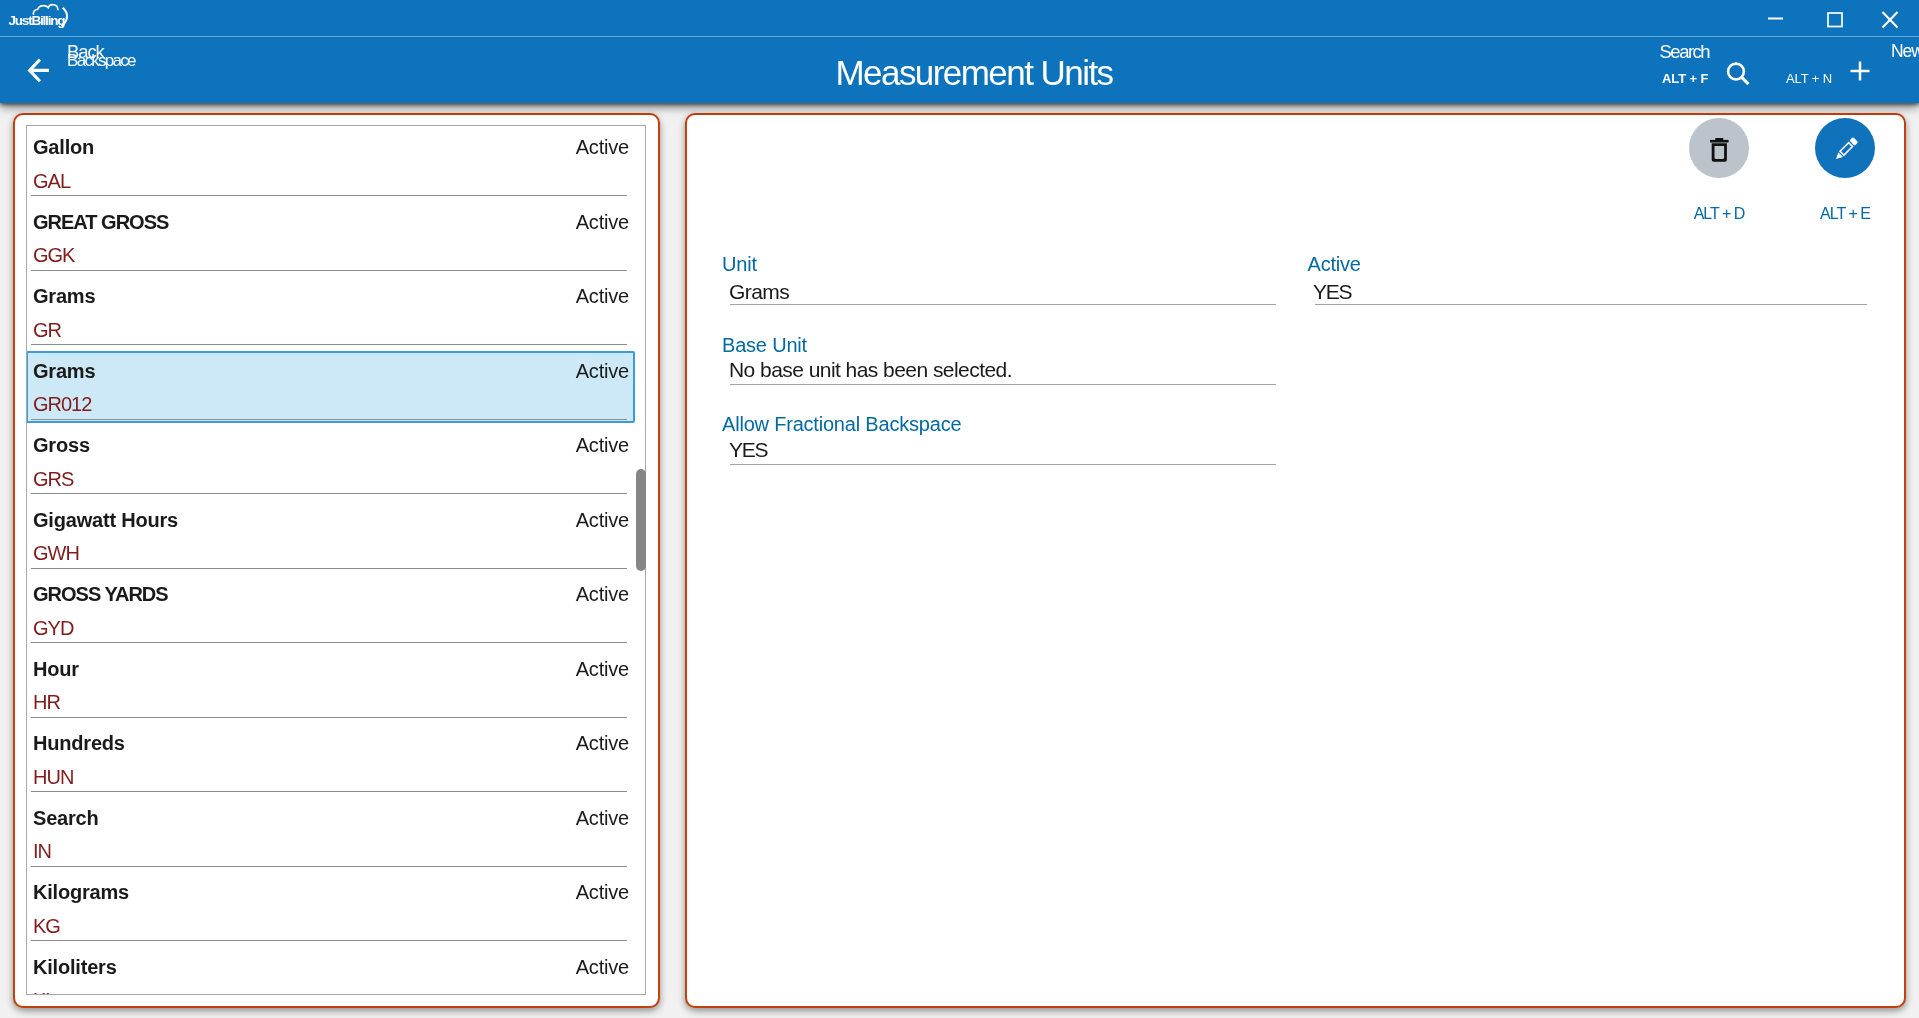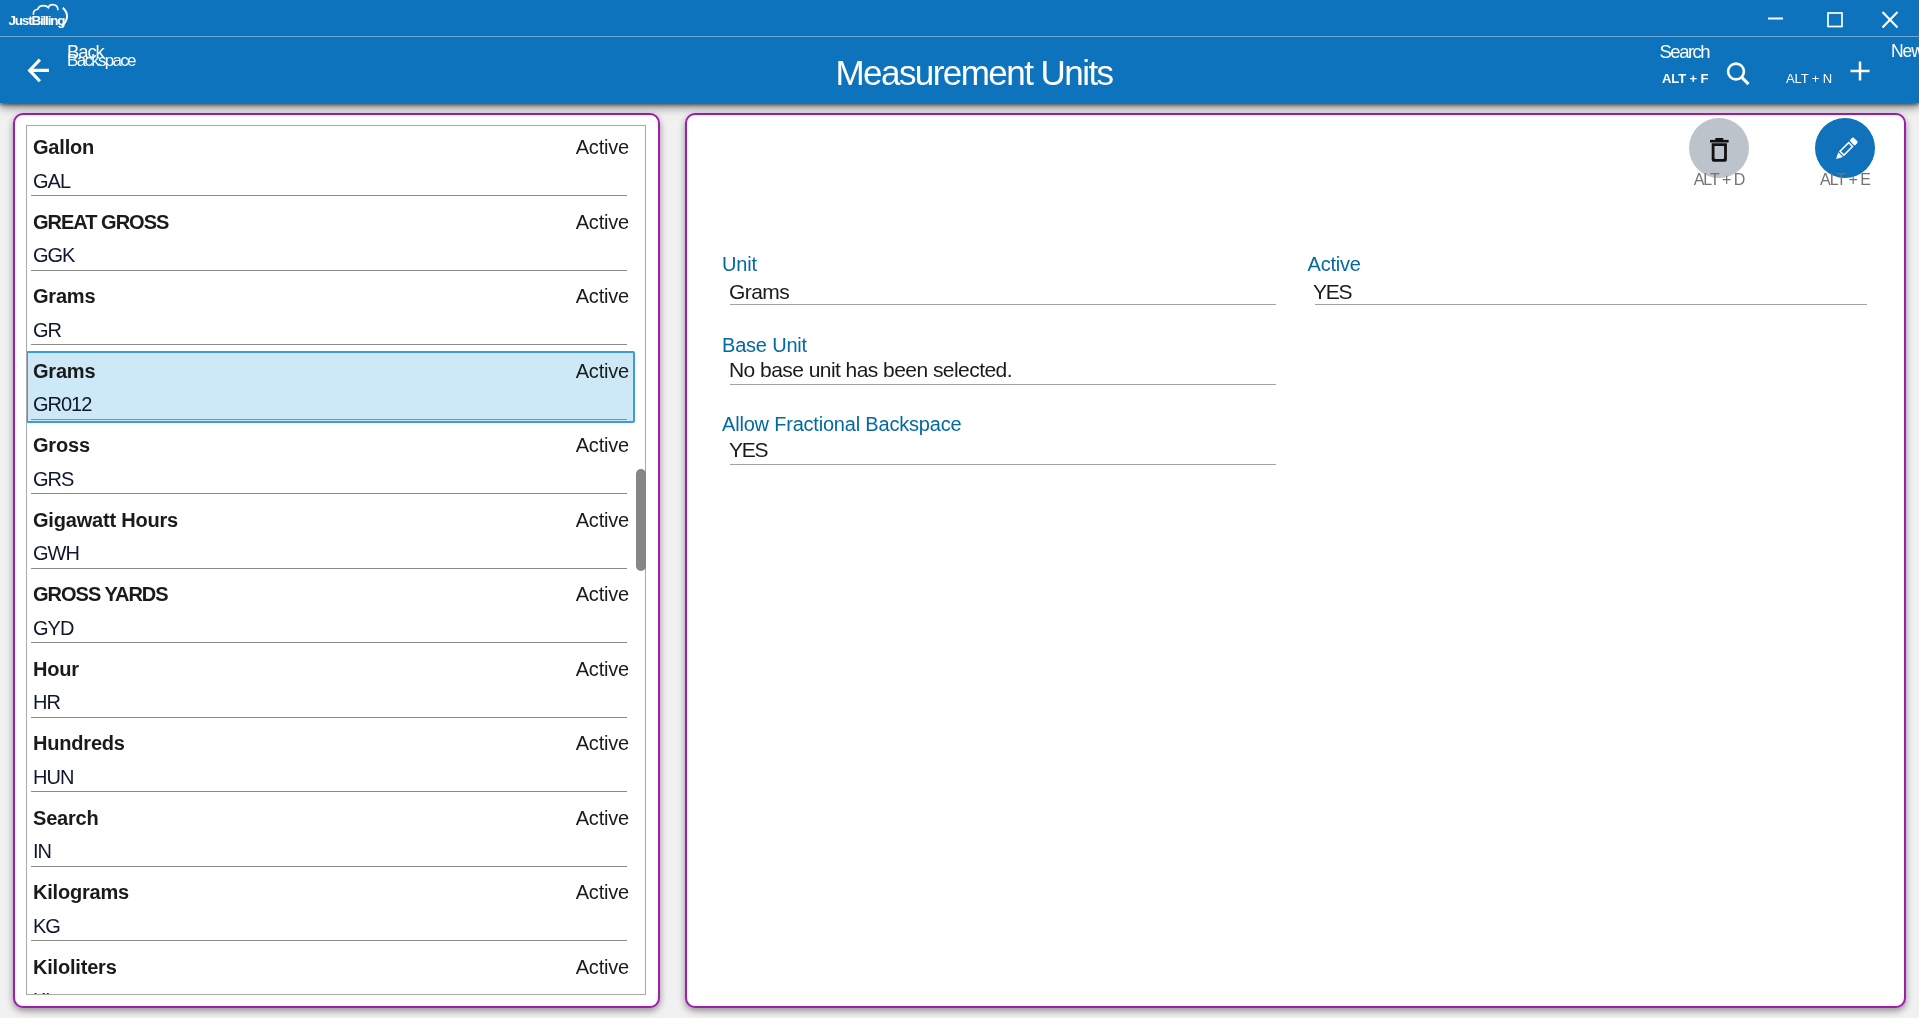--- a/index.html
+++ b/index.html
@@ -16,48 +16,48 @@
   #back-label   { left:67px; top:41px;  font-size:18.5px; letter-spacing:-1.1px; }
   #back-sub     { left:67px; top:51px; font-size:17px; letter-spacing:-1.7px;text-align:right; }
   #title { left:974px; top:55px; transform:translateX(-50%); font-size:35px; line-height:35px; letter-spacing:-1.55px; }
   #search-label { left:1659.5px; top:41px; font-size:18.5px; letter-spacing:-1.5px; }
   #search-sub   { left:1662px; top:70.5px; font-size:13px; letter-spacing:-0.1px;font-weight:bold; }
   #new-label    { left:1891px; top:41px; font-size:17.5px; letter-spacing:-1.1px; }
   #new-sub      { left:1786px; top:70.5px; font-size:13px; letter-spacing:-0.1px; }
 
   
   .panel { position:absolute; top:113px; height:895px; background:#fff;
-    border:2px solid #a21caf; border-radius:10px;
+    border:2px solid #c2410c; border-radius:10px;
     box-shadow:0 3px 7px rgba(0,0,0,.4); }
   #left-panel  { left:13px;  width:647px; }
   #right-panel { left:685px; width:1221px; }
 
   
   #list { position:absolute; left:11px; top:10px; width:620px; height:870px;
     border:1px solid #a9a9a9; overflow:hidden; }
   .item { position:absolute; left:0; width:618px; height:75px; }
   .item .nm { position:absolute; left:6px; top:9px; font-size:20px; font-weight:bold;
     color:#1a1a1a; line-height:25px; letter-spacing:-0.2px; }
   .item .cd { position:absolute; left:6px; top:42.5px; font-size:20px;
-    color:#0f172a; line-height:25px; letter-spacing:-0.2px; }
+    color:#7f1d1d; line-height:25px; letter-spacing:-0.2px; }
   .item .ac { position:absolute; right:16px; top:9px; font-size:20px;
     color:#1a1a1a; line-height:25px; letter-spacing:-0.2px; }
   .caps { letter-spacing:-1px !important; }
   .item .sep { position:absolute; left:4px; top:69px; width:596px; height:1px; background:#8c8c8c; }
   #sel-box { position:absolute; left:-1px; top:224.5px; width:609px; height:72px;
     background:#cde9f7; border:2px solid #3a9dd8; border-radius:2px; }
   #thumb { position:absolute; left:621px; top:354px; width:9.5px; height:102px;
     background:#868686; border-radius:5px; }
 
   
   .circle { position:absolute; width:60px; height:60px; border-radius:50%; top:2.7px; }
   #del-circle  { left:1002px; background:#bcc3ca; }
   #edit-circle { left:1128px; background:#0f72bb; }
-  .shortcut { position:absolute; top:56px; width:120px; text-align:center;
-    font-size:16px; color:#737373; letter-spacing:-1px; }
+  .shortcut { position:absolute; top:90px; width:120px; text-align:center;
+    font-size:16px; color:#0369a1; letter-spacing:-1px; }
   .flabel { position:absolute; font-size:20px; color:#0369a1; line-height:26px; letter-spacing:-0.2px; }
   .fvalue { position:absolute; font-size:21px; color:#1a1a1a; line-height:27px; letter-spacing:-0.55px; }
   .capsv { letter-spacing:-1.3px; }
   .fline  { position:absolute; height:1px; background:#a2a2a2; }
 </style>
 </head>
 <body>
 
 <div id="header">
 

